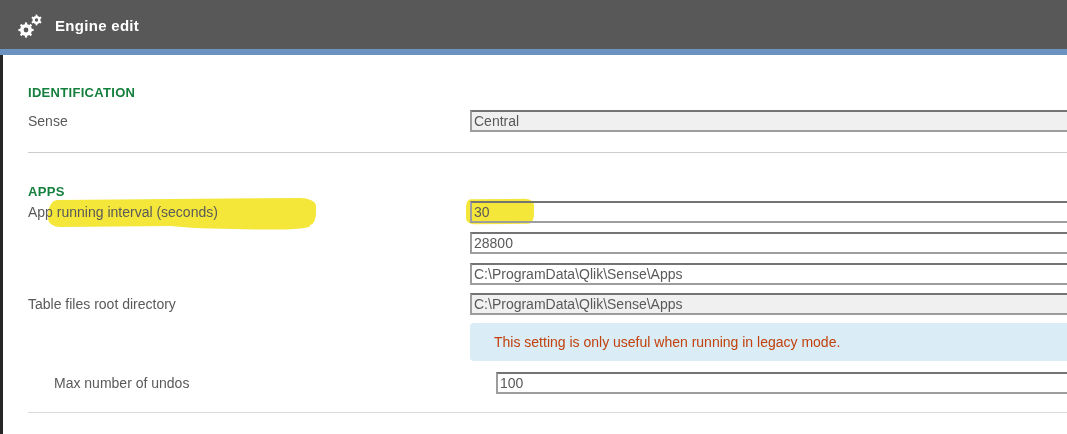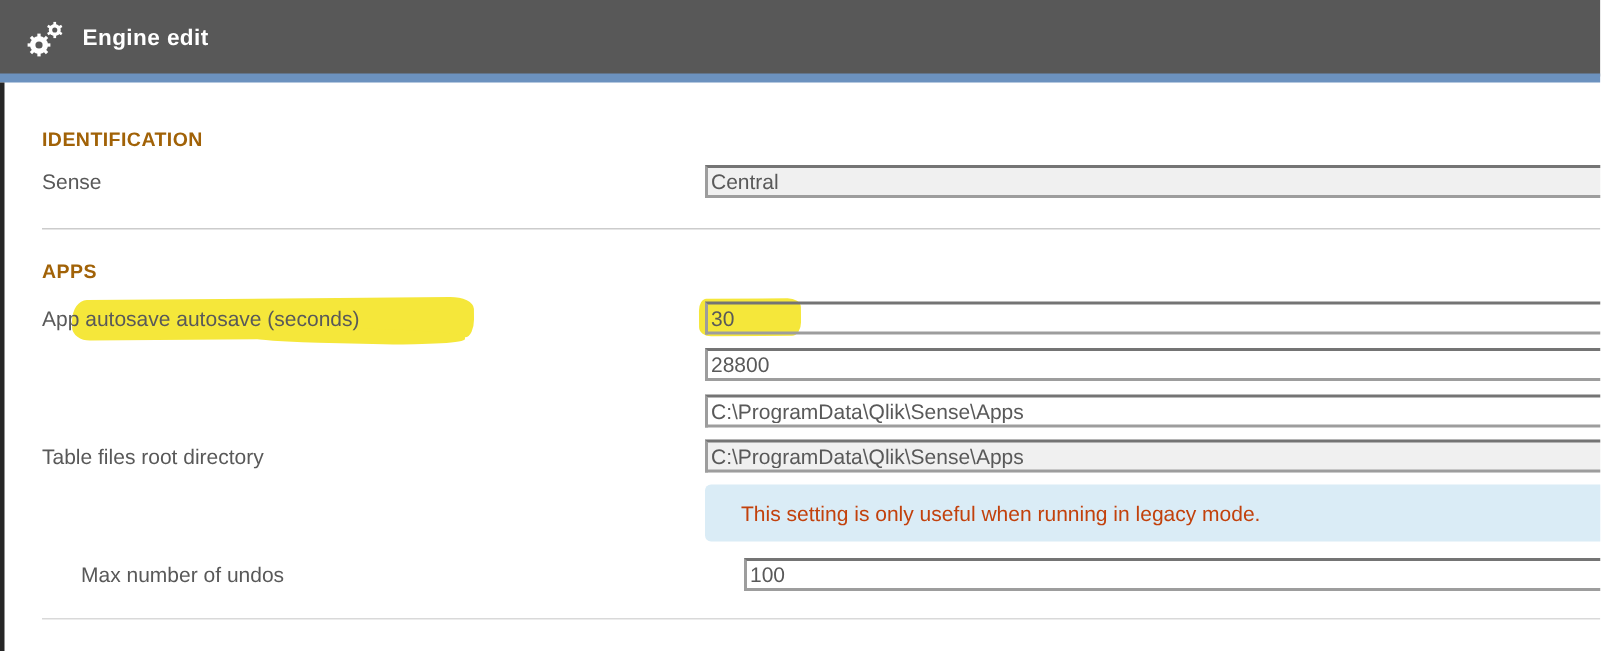--- a/index.html
+++ b/index.html
@@ -43,25 +43,25 @@
     width: 3px; height: 379px;
     background: #262626;
   }
 
   
   h2.sec {
     position: absolute;
     left: 28px;
     font-size: 13px;
     font-weight: bold;
-    color: #a16207;
+    color: #15803d;
     letter-spacing: 0.3px;
   }
   #sec-identification { top: 85px; }
-  #sec-apps { top: 173px; }
+  #sec-apps { top: 184px; }
 
   hr.divider {
     position: absolute;
     left: 28px; right: 0;
     border: none;
     border-top: 1px solid #cccccc;
     height: 0;
   }
   #div1 { top: 152px; }
   #div2 { top: 412px; border-top-color: #d9d9d9; }
@@ -200,21 +200,21 @@
     </div>
 
     <hr class="divider" id="div1">
 
     <h2 class="sec" id="sec-apps">APPS</h2>
 
     <div class="row" id="row-autosave">
       <label class="flabel hl">
         <span class="marker marker-label"></span>
         <span class="marker marker-label-swash"></span>
-        <span class="flabel-text">App autosave autosave (seconds)</span>
+        <span class="flabel-text">App running interval (seconds)</span>
       </label>
       <span class="input-wrap">
         <span class="marker marker-input"></span>
         <input class="tin" type="text" value="30" style="">
       </span>
     </div>
 
     <div class="row" id="row-cache">
       <input class="tin" type="text" value="28800" style="">
     </div>

